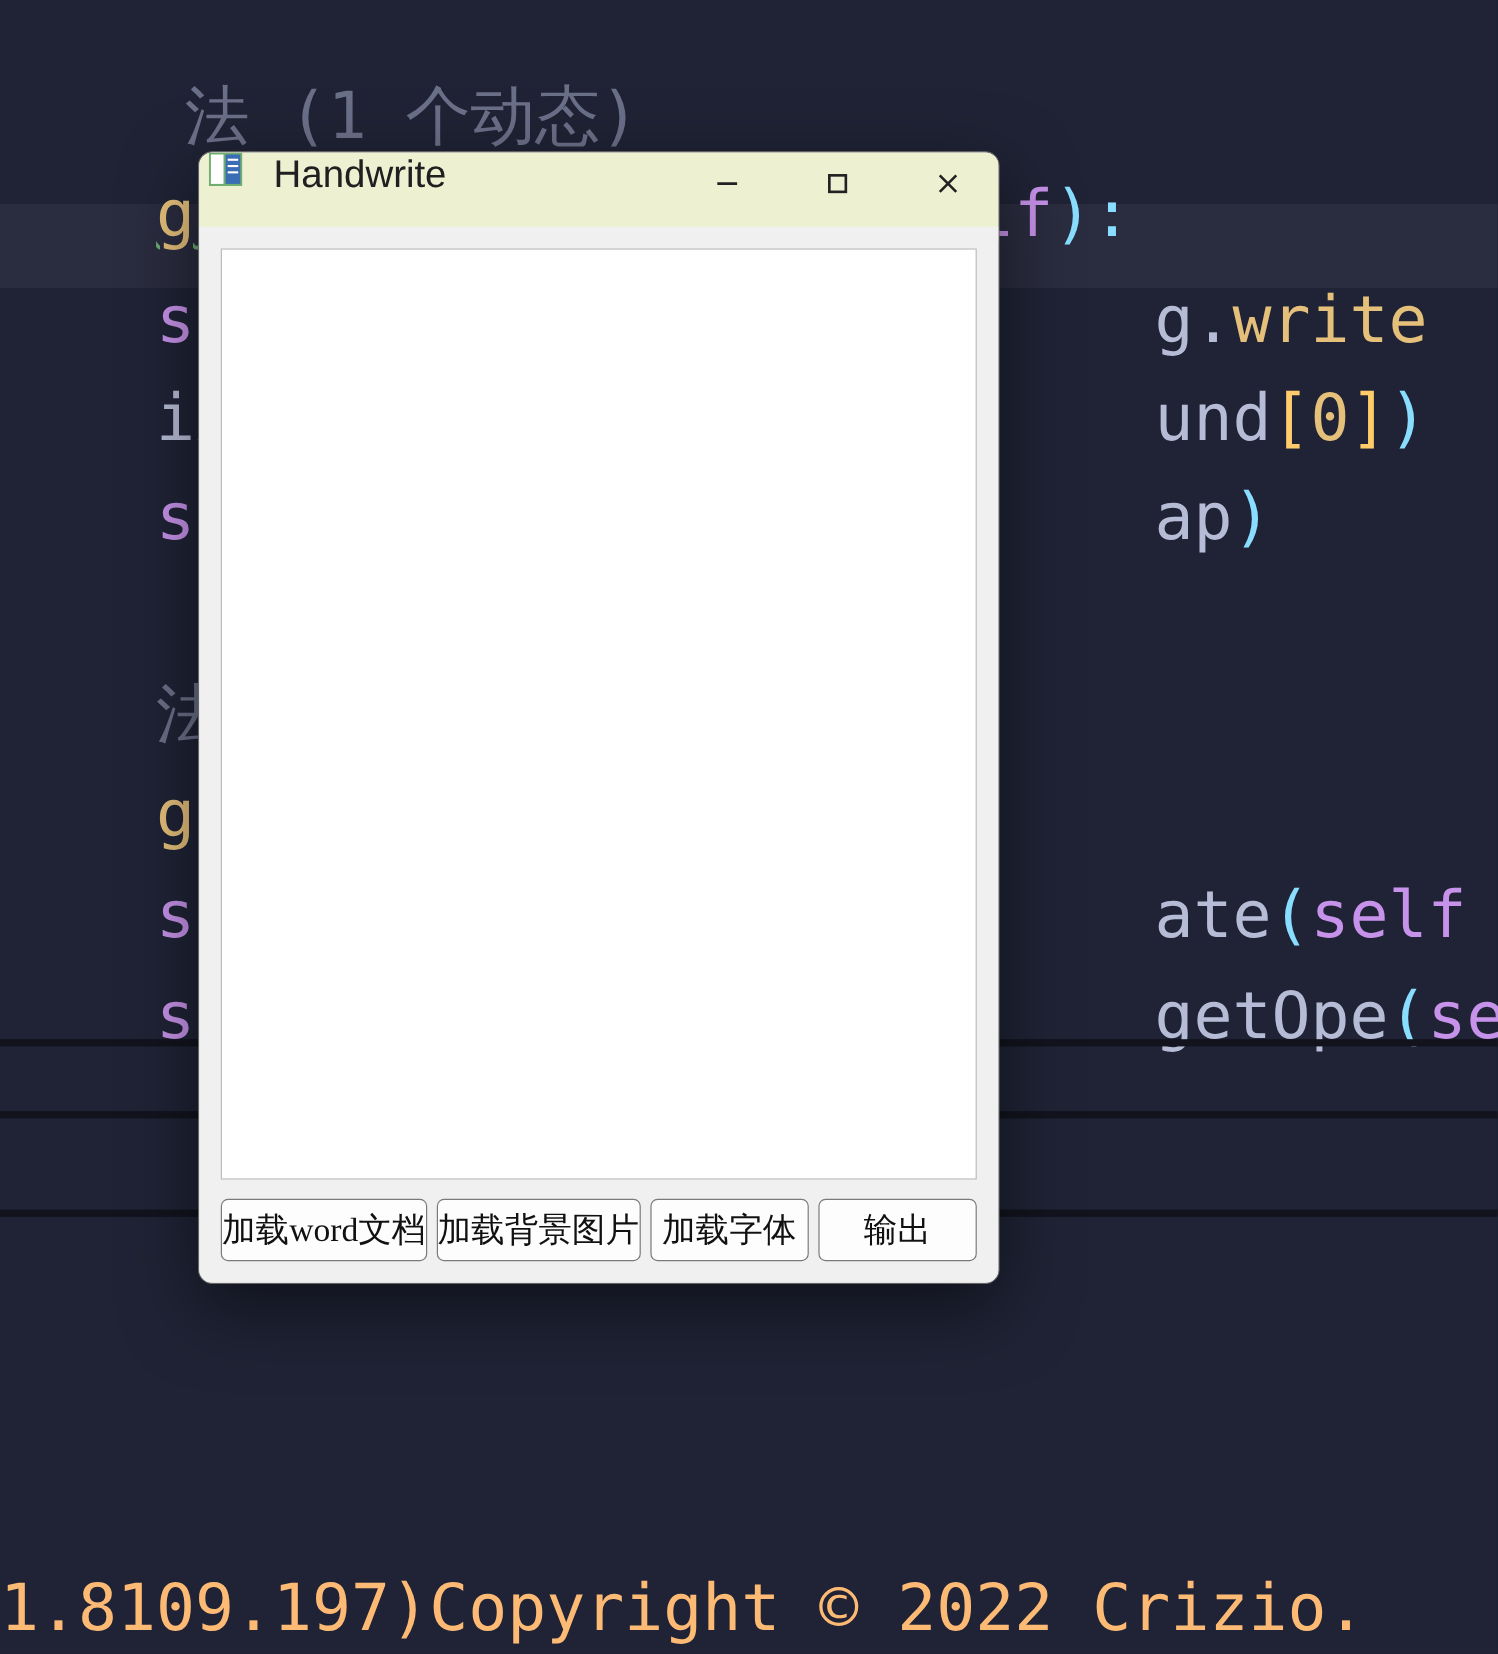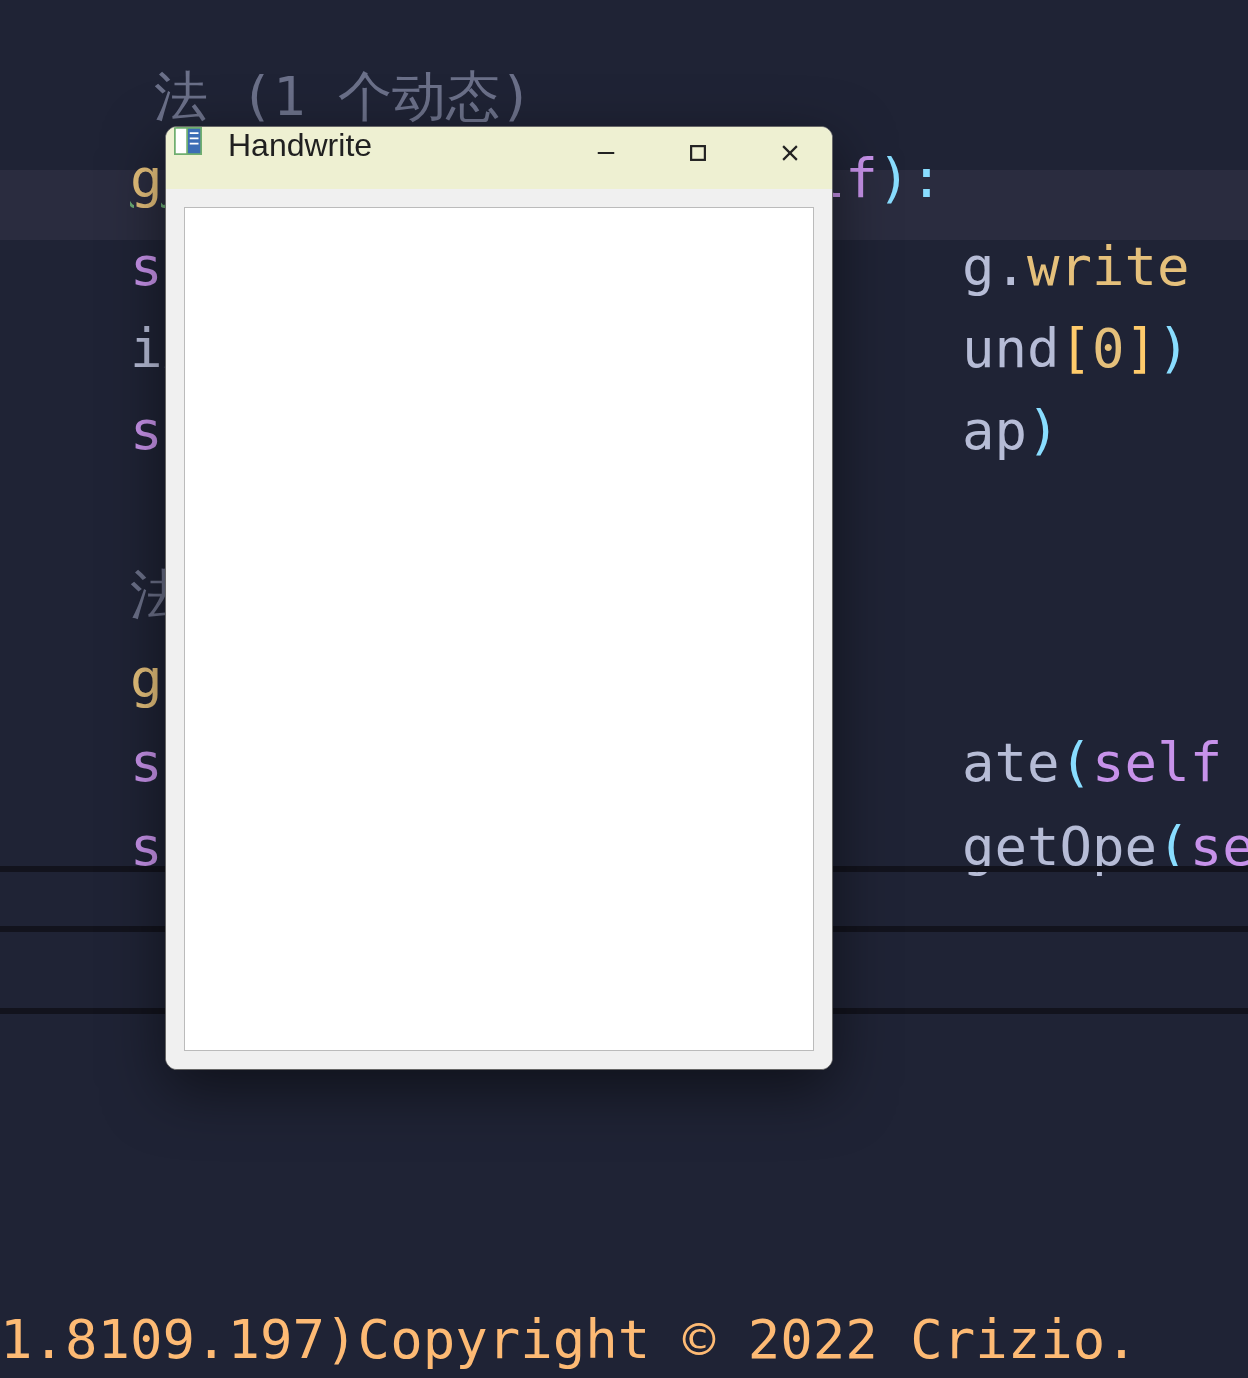--- a/index.html
+++ b/index.html
@@ -239,14 +239,20 @@
     <div class="win-btn">
       <svg viewBox="0 0 16 16">
           <line x1="3" y1="3" x2="13" y2="13"></line>
           <line x1="13" y1="3" x2="3" y2="13"></line>
         </svg>
     </div>
   </div>
 
   <div class="app-body">
     <div class="canvas"></div>
+    <div class="btn-row">
+      <div class="btn">加载word文档</div>
+      <div class="btn">加载背景图片</div>
+      <div class="btn">加载字体</div>
+      <div class="btn">输出</div>
+    </div>
   </div>
 </div>
 
 </body></html>

